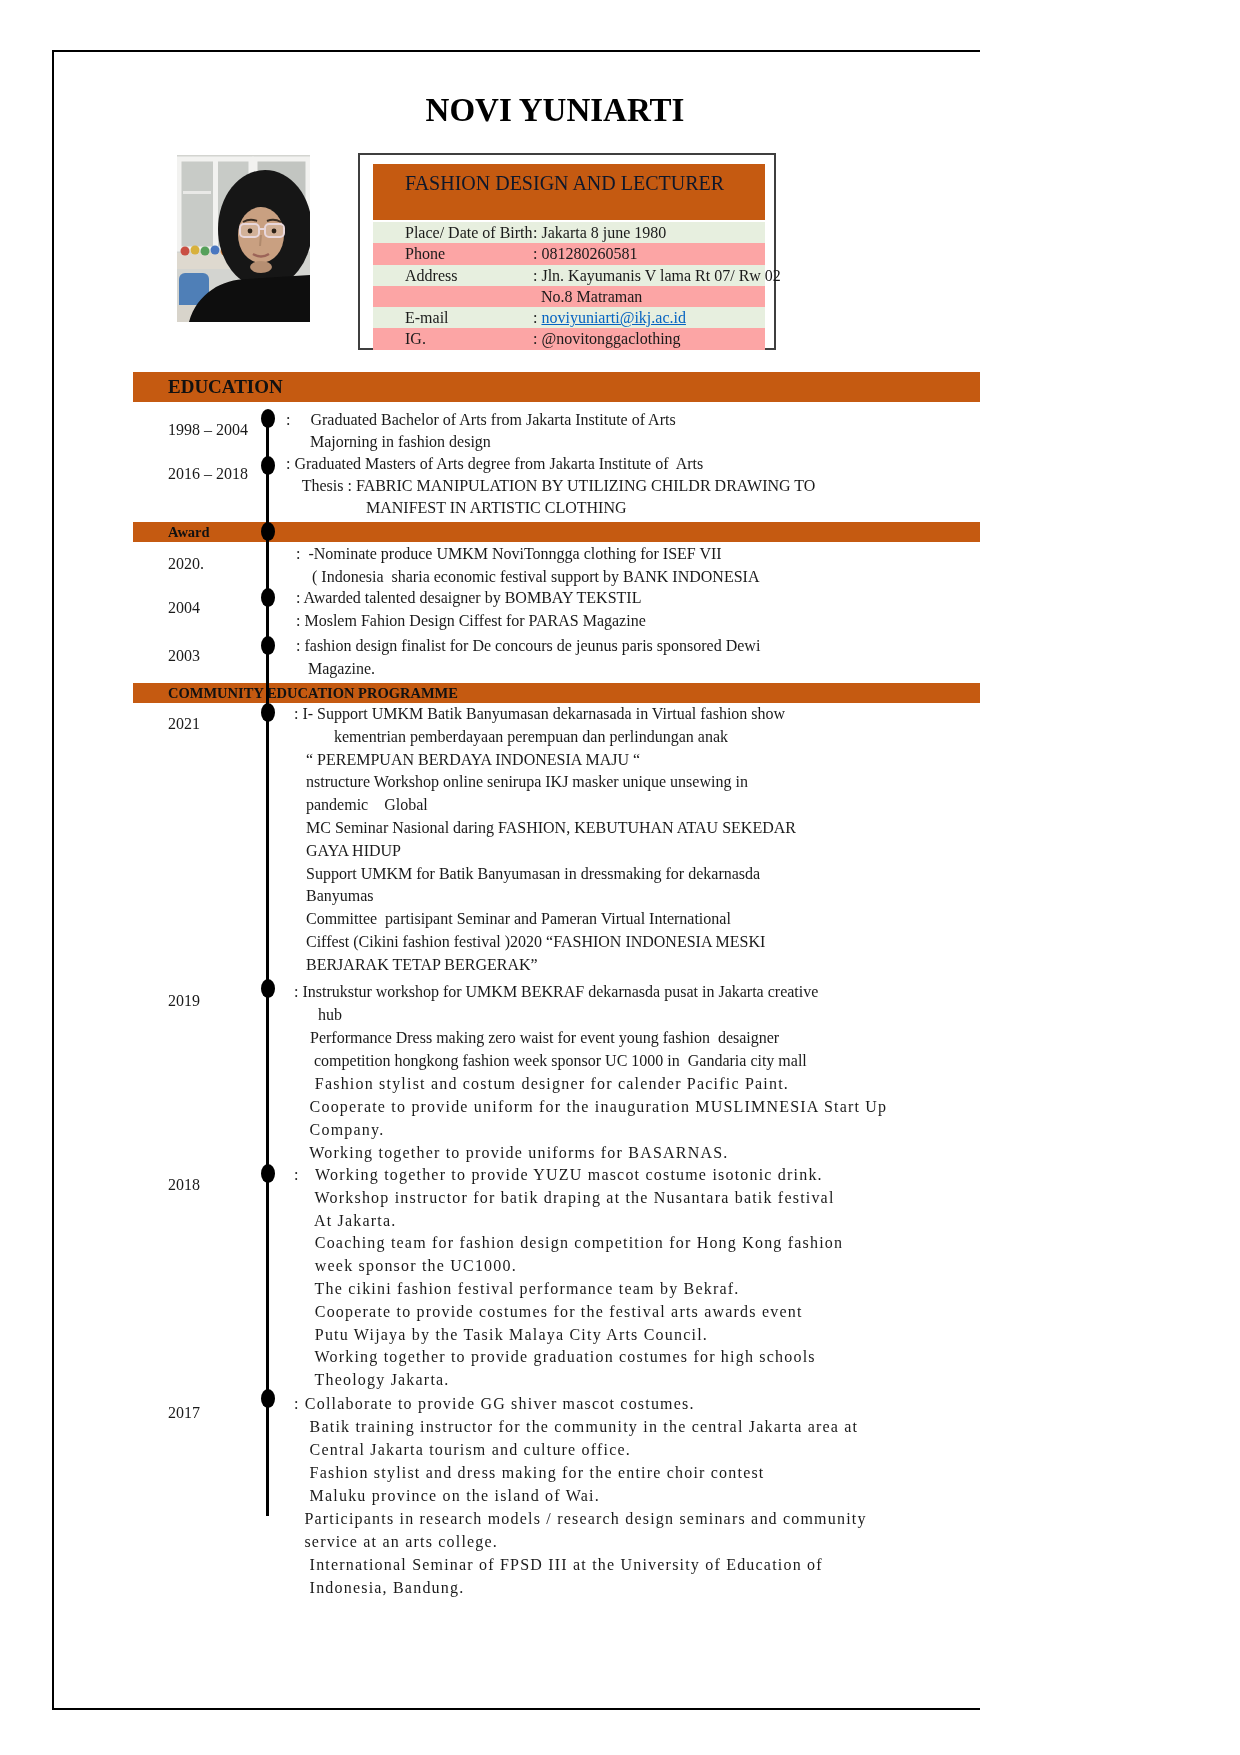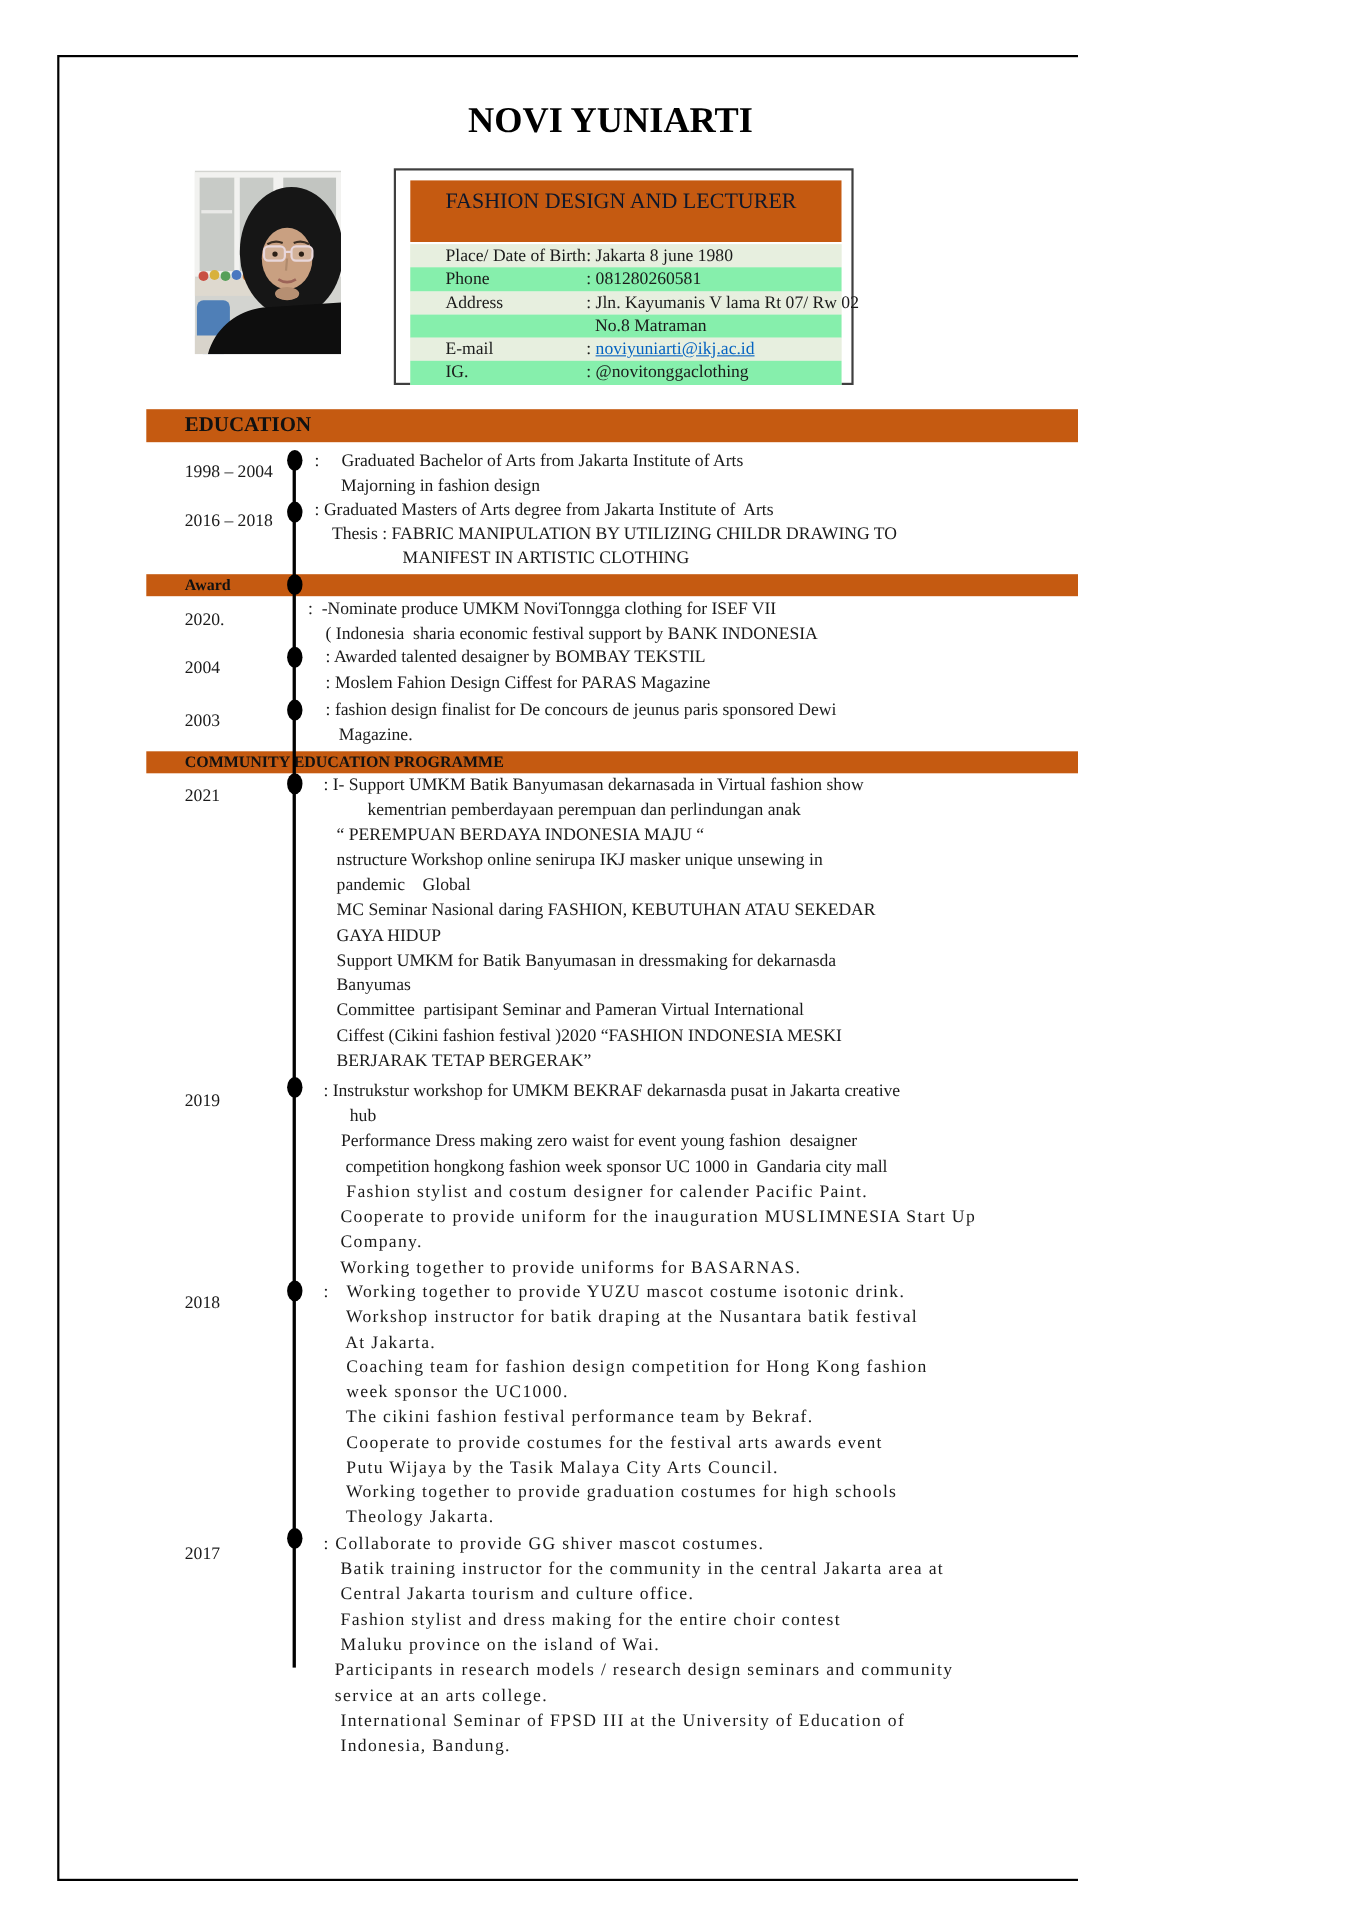--- a/index.html
+++ b/index.html
@@ -9,21 +9,21 @@
   .title{position:absolute;left:355px;top:92px;width:400px;margin:0;text-align:center;
          font-size:33px;font-weight:bold;color:#000;}
   .photo{position:absolute;left:177px;top:155px;width:133px;height:167px;}
   
   .card{position:absolute;left:358px;top:153px;width:418px;height:197px;
         border:2px solid #3f3f3f;background:#fff;box-sizing:border-box;}
   .card-header{margin:9px 9px 0 13px;height:56px;background:#C55A11;box-sizing:border-box;
                padding:8px 0 0 32px;font-size:20px;color:#0f172a;}
   .card-table{margin:2px 9px 0 13px;background:#eef4e8;}
   .crow{display:flex;height:21.3px;line-height:21.3px;font-size:16px;padding-left:32px;background:#e7efdf;}
-  .crow.alt{background:#86efac;}
+  .crow.alt{background:#fca5a5;}
   .clabel{width:128px;flex:none;white-space:pre;}
   .cvalue{white-space:pre;}
   .email-link{color:#0563C1;text-decoration:underline;cursor:pointer;}
   
   .bar{position:absolute;left:133px;width:857px;background:#C55A11;color:#111;font-weight:bold;
        box-sizing:border-box;padding-left:35px;z-index:2;}
   .bar-education{top:372px;height:30px;font-size:19px;line-height:30px;}
   .bar-award{top:522px;height:20px;font-size:14.5px;line-height:20px;}
   .bar-community{top:683px;height:20px;font-size:14.5px;line-height:20px;}
   
@@ -132,21 +132,21 @@
         <div class="lines" style="left: 286px; line-height: 21.8px;"><div class="line">:     Graduated Bachelor of Arts from Jakarta Institute of Arts</div><div class="line">      Majorning in fashion design</div></div>
       </div>
       <div class="entry" style="top: 453px;">
         <span class="year">2016 – 2018</span>
         <div class="lines" style="left: 286px; line-height: 21.8px;"><div class="line">: Graduated Masters of Arts degree from Jakarta Institute of  Arts</div><div class="line">    Thesis : FABRIC MANIPULATION BY UTILIZING CHILDR DRAWING TO</div><div class="line">                    MANIFEST IN ARTISTIC CLOTHING</div></div>
       </div>
     </div>
   <div id="award-entries">
       <div class="entry" style="top: 543px;">
         <span class="year">2020.</span>
-        <div class="lines" style="left: 280px; line-height: 22.5px;"><div class="line">:  -Nominate produce UMKM NoviTonngga clothing for ISEF VII</div><div class="line">    ( Indonesia  sharia economic festival support by BANK INDONESIA</div></div>
+        <div class="lines" style="left: 296px; line-height: 22.5px;"><div class="line">:  -Nominate produce UMKM NoviTonngga clothing for ISEF VII</div><div class="line">    ( Indonesia  sharia economic festival support by BANK INDONESIA</div></div>
       </div>
       <div class="entry" style="top: 587px;">
         <span class="year">2004</span>
         <div class="lines" style="left: 296px; line-height: 22.5px;"><div class="line">: Awarded talented desaigner by BOMBAY TEKSTIL</div><div class="line">: Moslem Fahion Design Ciffest for PARAS Magazine</div></div>
       </div>
       <div class="entry" style="top: 635px;">
         <span class="year">2003</span>
         <div class="lines" style="left: 296px; line-height: 22.5px;"><div class="line">: fashion design finalist for De concours de jeunus paris sponsored Dewi</div><div class="line">   Magazine.</div></div>
       </div>
     </div>

